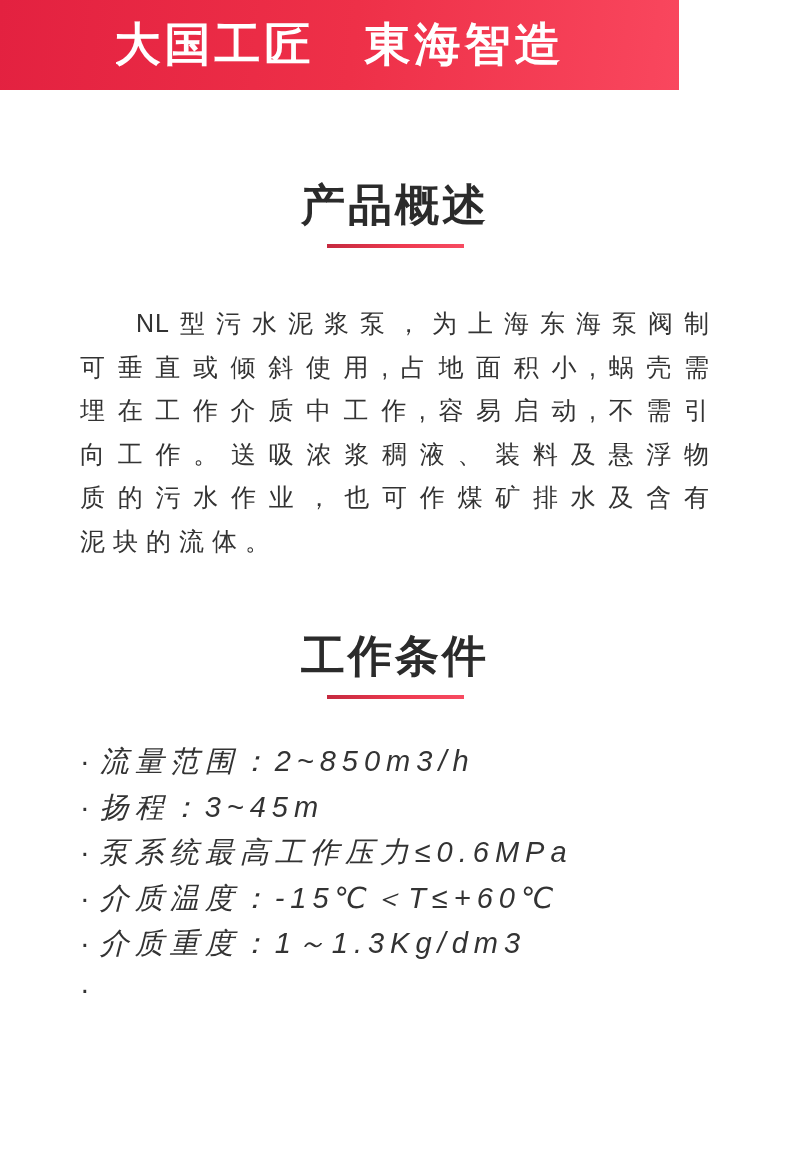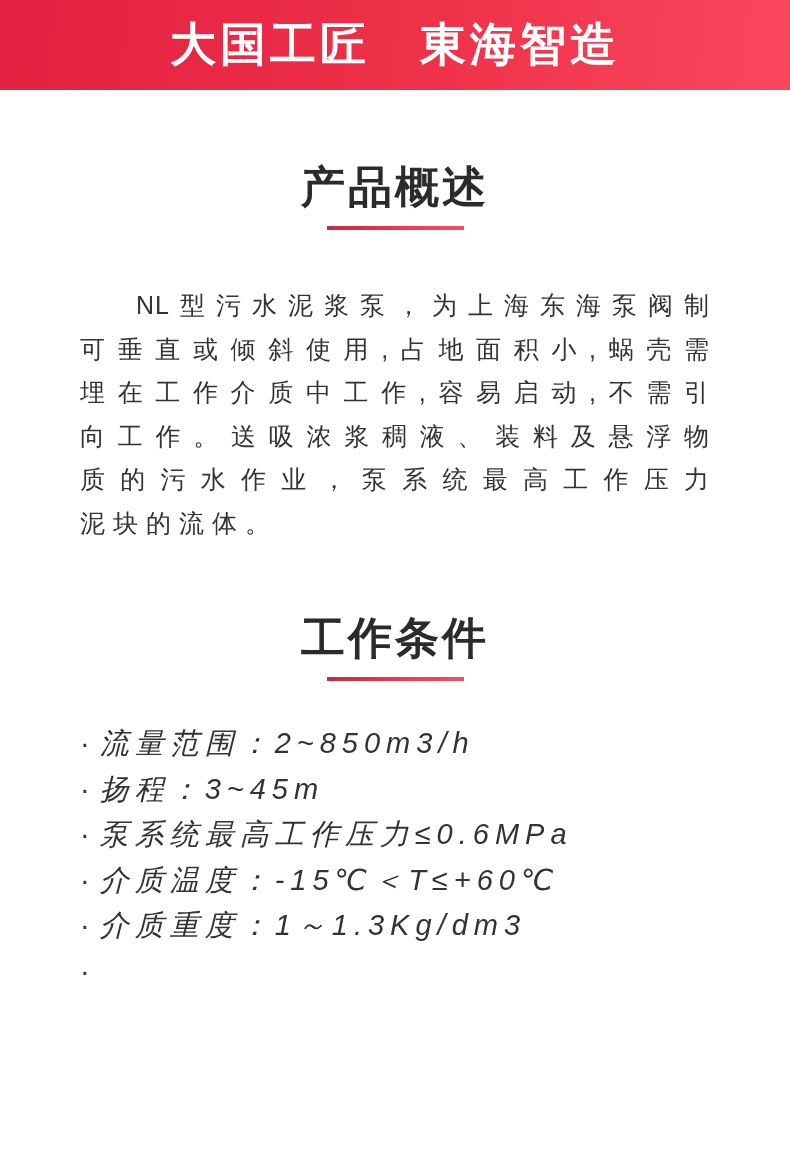--- a/index.html
+++ b/index.html
@@ -7,38 +7,38 @@
     padding: 0;
     width: 790px;
     height: 1160px;
     background: #ffffff;
     overflow: hidden;
     font-family: "Liberation Sans", "DejaVu Sans", sans-serif;
   }
 
   
   .banner {
-    width: 790px;
+    width: 679px;
     height: 90px;
     background: linear-gradient(97deg, #e32140 0%, #ee3048 52%, #f9475e 100%);
     display: flex;
     align-items: center;
     justify-content: center;
   }
   .banner-title {
     color: #ffffff;
     font-size: 46px;
     font-weight: 700;
     letter-spacing: 4px;
     white-space: pre;
   }
 
   
   .section { text-align: center; }
-  .overview-section  { margin-top: 72px; }
+  .overview-section  { margin-top: 90px; }
   .conditions-section{ margin-top: 68px; }
 
   .section-title {
     margin: 0;
     font-size: 44px;
     line-height: 50px;
     font-weight: 700;
     color: #2b2b2b;
     letter-spacing: 3px;
   }
@@ -96,21 +96,21 @@
 
 <section class="section overview-section">
   <h2 class="section-title">产品概述</h2>
   <div class="title-underline"></div>
 
   <div class="overview-text">
     <div class="para-line first">NL型污水泥浆泵，为上海东海泵阀制</div>
     <div class="para-line">可垂直或倾斜使用,占地面积小,蜗壳需</div>
     <div class="para-line">埋在工作介质中工作,容易启动,不需引</div>
     <div class="para-line">向工作。送吸浓浆稠液、装料及悬浮物</div>
-    <div class="para-line">质的污水作业，泵系统最高工作压力</div>
+    <div class="para-line">质的污水作业，也可作煤矿排水及含有</div>
     <div class="para-line last">泥块的流体。</div>
   </div>
 </section>
 
 <section class="section conditions-section">
   <h2 class="section-title">工作条件</h2>
   <div class="title-underline"></div>
 
   <ul class="conditions-list">
     <li class="condition-item">

